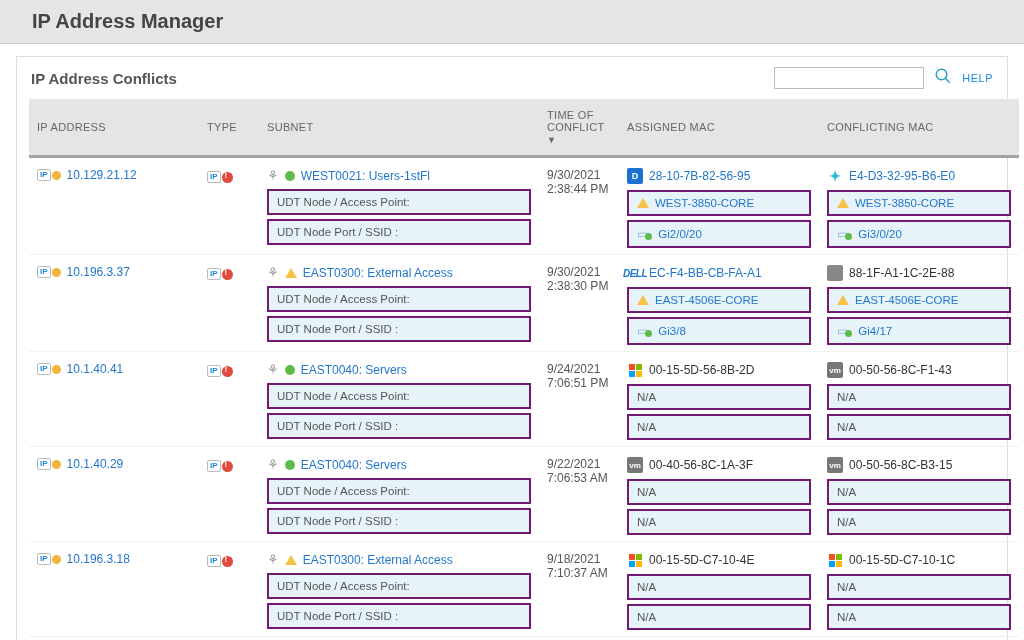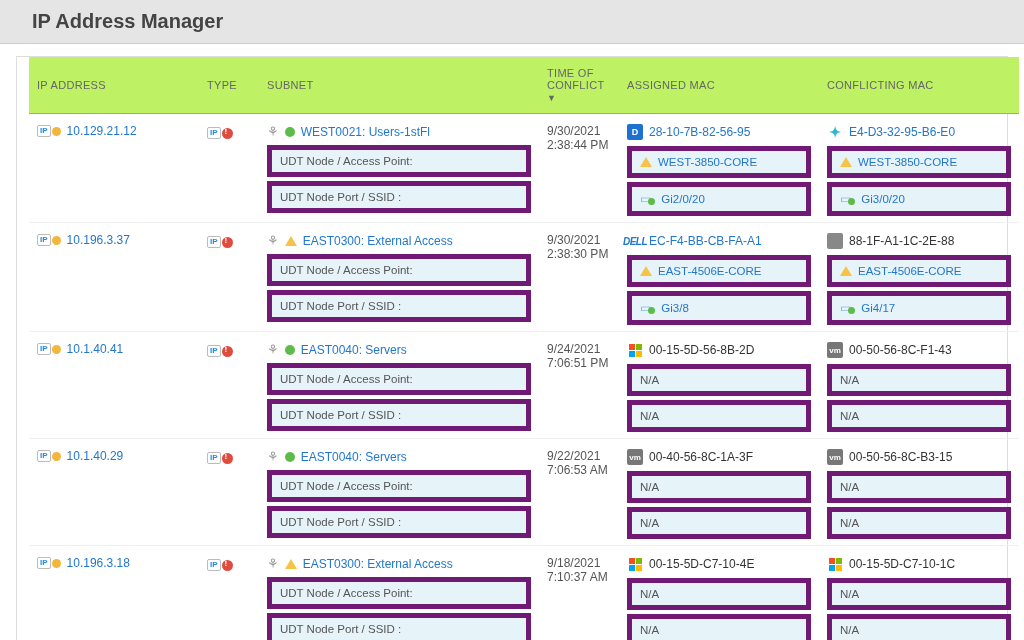--- a/index.html
+++ b/index.html
@@ -8,25 +8,25 @@
   .app-title { font-size: 20px; font-weight: 700; color: #444; }
   .wrap { padding: 12px 16px 20px 16px; }
   .panel { border: 1px solid #ddd; background: #fff; }
   .panel-head { display: flex; align-items: center; justify-content: space-between; padding: 10px 14px; }
   .panel-title { font-size: 15px; font-weight: 700; color: #555; }
   .search-group { display: flex; align-items: center; gap: 10px; }
   .search-input { width: 150px; height: 22px; border: 1px solid #bbb; padding: 2px 4px; font-size: 12px; }
   .help-link { color: #1e88e5; font-size: 11px; letter-spacing: .5px; cursor: pointer; }
   .table-frame { padding: 0 12px 8px 12px; }
   table.grid { width: 100%; border-collapse: collapse; table-layout: fixed; }
-  .grid thead th { background: #bef264; color: #666; font-size: 11px; font-weight: 400; text-align: left; padding: 10px 8px; border-bottom: 1px solid #a3a3a3; letter-spacing: .3px; }
+  .grid thead th { background: #e5e5e5; color: #666; font-size: 11px; font-weight: 400; text-align: left; padding: 10px 8px; border-bottom: 3px solid #a3a3a3; letter-spacing: .3px; }
   .grid tbody td { padding: 6px 8px; vertical-align: top; font-size: 12px; border-bottom: 1px solid #eef0f2; }
   .grid tbody tr.main-row td { padding-top: 10px; }
   .link { color: #2277cc; cursor: pointer; }
-  .subcell { background: #e6f3f9; border: 5px solid #701a75; padding: 5px 8px; font-size: 11.5px; color: #555; margin-top: 4px; display:flex; align-items:center; gap:6px; }
+  .subcell { background: #e6f3f9; border: 2px solid #701a75; padding: 5px 8px; font-size: 11.5px; color: #555; margin-top: 4px; display:flex; align-items:center; gap:6px; }
   .subcell.first { margin-top: 6px; }
   .time { color: #555; }
   .time .t2 { display:block; }
   .ip-icon { display:inline-flex; align-items:center; gap:1px; }
   .ip-badge { display:inline-block; border:1px solid #bbb; background:#fff; color:#1e88e5; font-size:8px; padding:0 2px; line-height:10px; border-radius:2px; font-weight:700; }
   .dot { width:10px; height:10px; border-radius:50%; display:inline-block; }
   .dot.green { background:#5dbb4a; }
   .dot.yellow { background:#f2b63c; }
   .dot.alert { background:#e04b3d; width:11px; height:11px; position:relative; }
   .dot.alert::after { content:"!"; color:#fff; font-size:8px; position:absolute; left:3px; top:-1px; font-weight:700; }
@@ -60,20 +60,33 @@
 </style>
 </head>
 <body>
 
 <div class="app-bar">
   <div class="app-title">IP Address Manager</div>
 </div>
 
 <div class="wrap">
   <div class="panel">
+    <div class="panel-head">
+      <div class="panel-title">IP Address Conflicts</div>
+      <div class="search-group">
+        <input class="search-input" style="">
+        <span class="mag">
+          <svg width="18" height="18" viewBox="0 0 24 24" fill="none" stroke="#2ba1c8" stroke-width="2">
+              <circle cx="10" cy="10" r="7"></circle>
+              <line x1="15" y1="15" x2="21" y2="21"></line>
+            </svg>
+        </span>
+        <span class="help-link">HELP</span>
+      </div>
+    </div>
 
     <div class="table-frame">
       <table class="grid">
         <colgroup>
           <col class="col-ip">
             <col class="col-type">
             <col class="col-subnet">
             <col class="col-time">
             <col class="col-mac">
             <col class="col-cmac">

